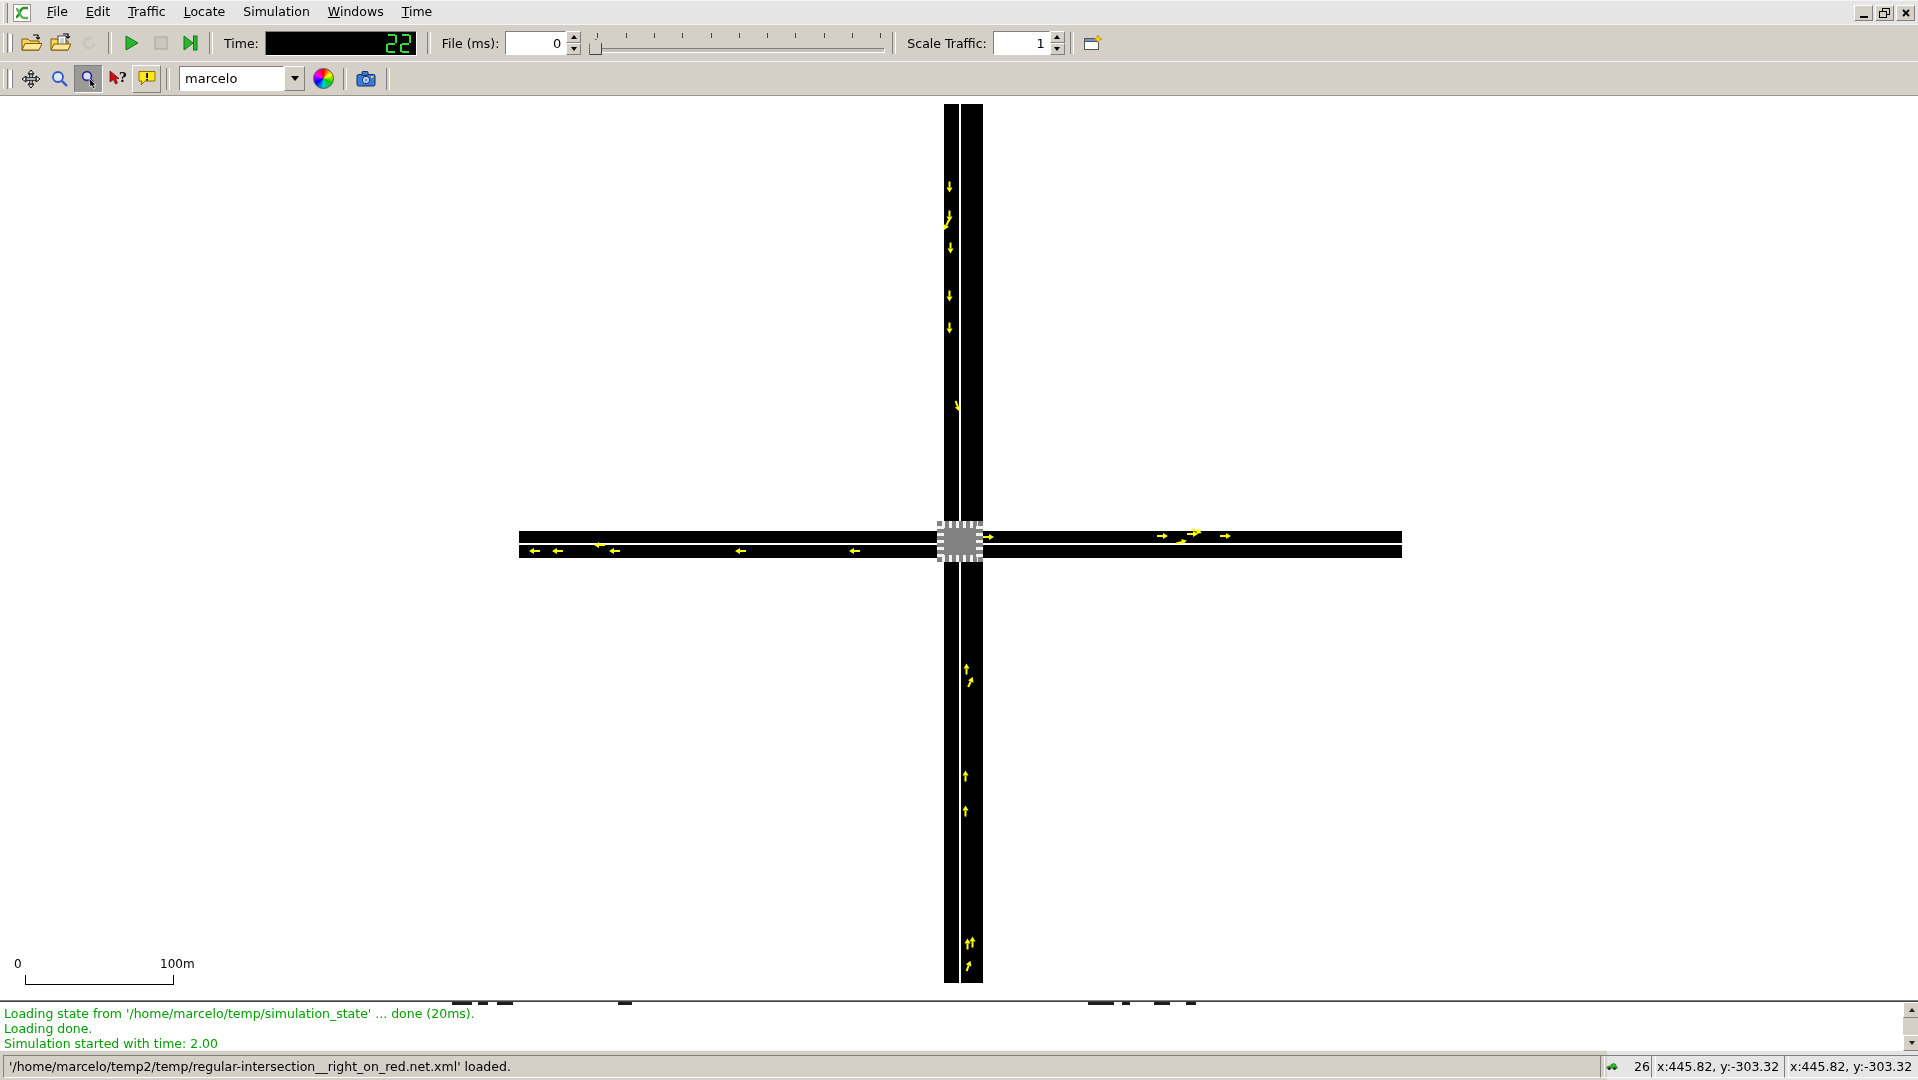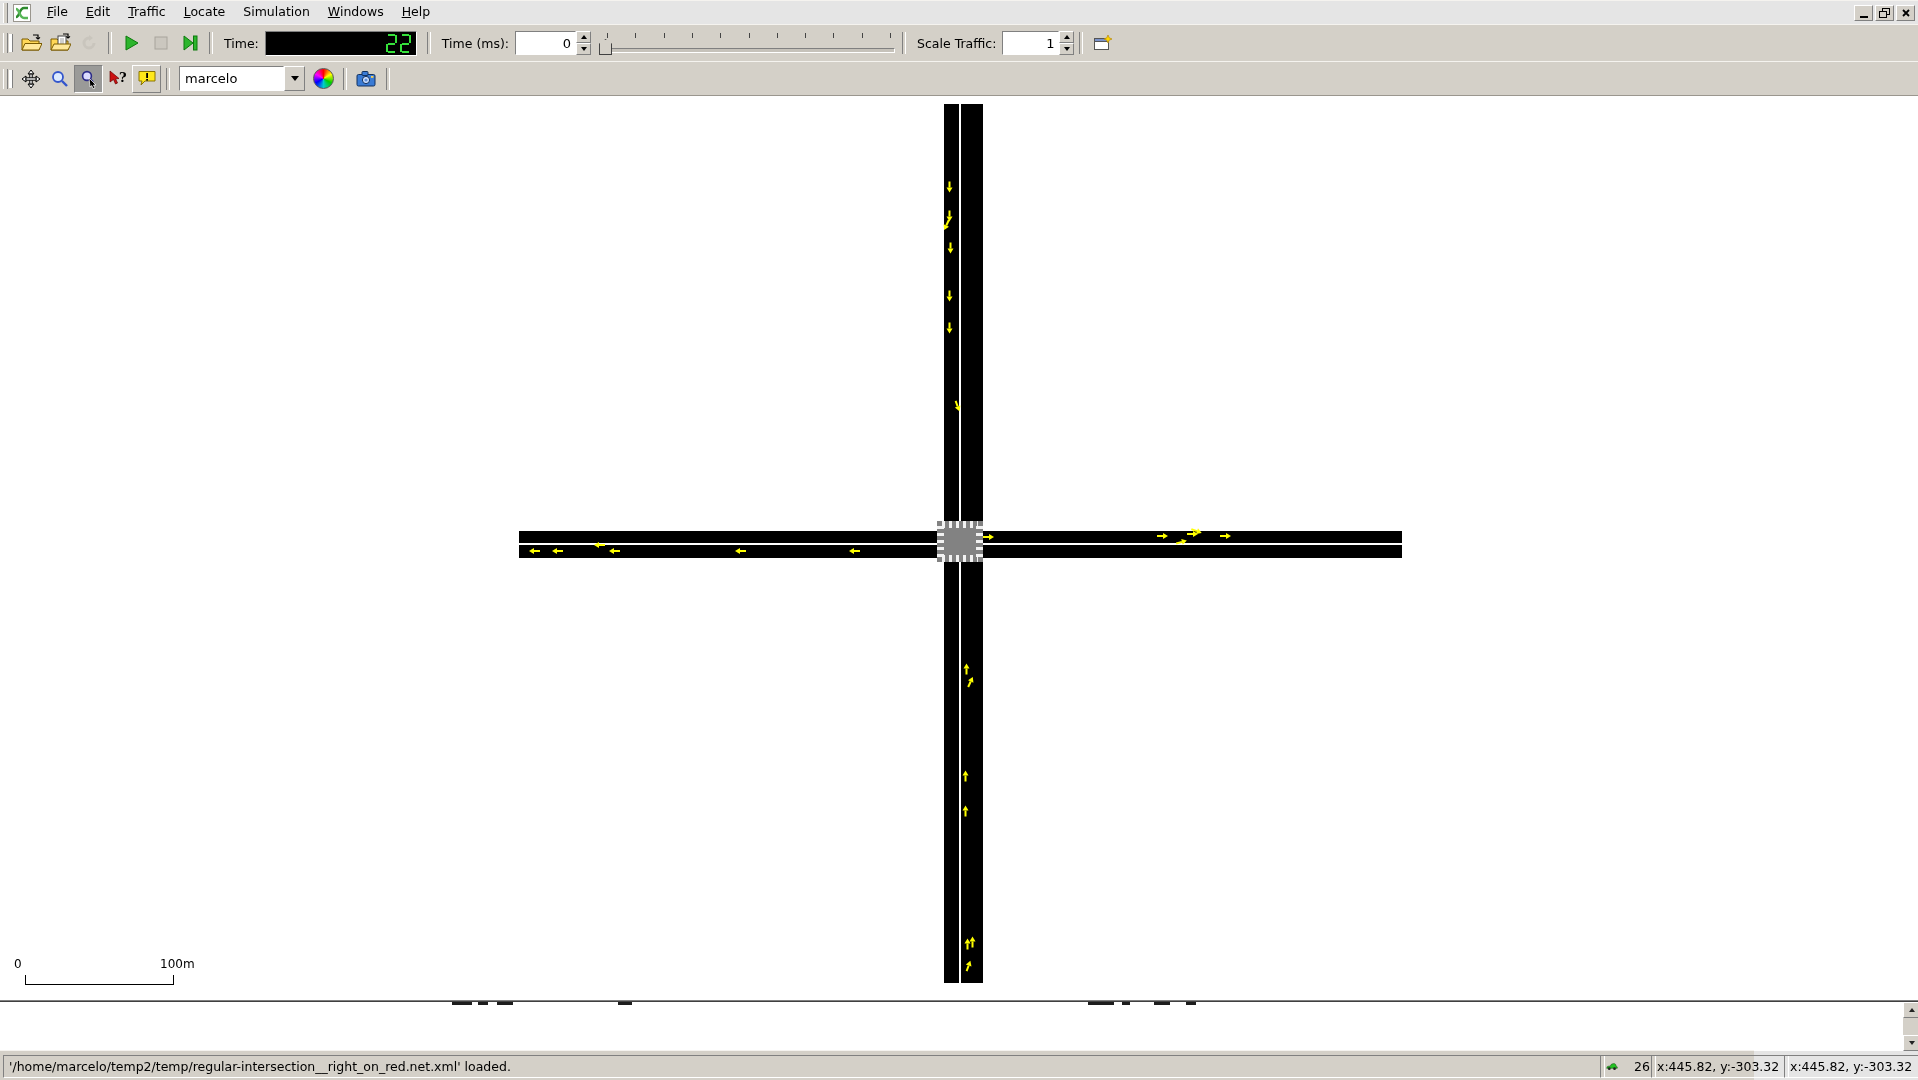--- a/index.html
+++ b/index.html
@@ -96,21 +96,21 @@
   .log-lines{position:absolute;left:4px;top:5px;line-height:15px;font-size:12.5px;white-space:pre;}
   .clip-mark{position:absolute;top:1px;height:3px;background:#1d1d1d;}
   .log-scroll{position:absolute;right:0;top:1px;width:15px;height:49px;background:#d4d0c8;}
   .scroll-btn{position:absolute;left:0;width:15px;height:14px;background:#d4d0c8;border:1px solid;border-color:#fff #808080 #808080 #fff;
               display:flex;align-items:center;justify-content:center;}
   .scroll-up{top:0;} .scroll-down{bottom:0;}
   .scroll-btn .tri-up{border-bottom-color:#222;}
   .scroll-btn .tri-down{border-top-color:#222;}
 
   
-  .statusbar{position:absolute;left:0;top:1050px;width:1754px;height:30px;background:#d4d0c8;border-top:1px solid #f5f3ef;text-align:center;}
+  .statusbar{position:absolute;left:0;top:1050px;width:1607px;height:30px;background:#d4d0c8;border-top:1px solid #f5f3ef;text-align:center;}
   .status-field{position:absolute;top:4px;height:21px;border:1px solid;border-color:#808080 #fff #fff #808080;
                 display:flex;align-items:center;padding:0 5px;white-space:nowrap;overflow:hidden;font-size:12.5px;}
 </style>
 </head>
 <body>
 
 <div class="app">
 
   <div class="menubar">
     <div class="grip"></div>
@@ -120,21 +120,21 @@
         <path d="M3,13 C7,13 6,4 11,4 L15,4" stroke="#2e8b2e" stroke-width="2.6" fill="none"></path>
         <path d="M3,5 C7,5 6,14 11,14 L15,14" stroke="#57b657" stroke-width="2.6" fill="none"></path>
       </svg>
     </div>
     <div class="menu-item hk">File</div>
     <div class="menu-item hk">Edit</div>
     <div class="menu-item hk">Traffic</div>
     <div class="menu-item hk">Locate</div>
     <div class="menu-item">Simulation</div>
     <div class="menu-item hk">Windows</div>
-    <div class="menu-item hk">Help</div>
+    <div class="menu-item hk">Time</div>
     <div class="win-btns">
       <div class="win-btn raised">
           <div class="min-bar"></div>
         </div>
       <div class="win-btn raised">
         <svg width="11" height="10" viewBox="0 0 11 10">
           <rect x="3.5" y="0.5" width="7" height="6" fill="#d4d0c8" stroke="#000"></rect>
           <rect x="0.5" y="3.5" width="7" height="6" fill="#d4d0c8" stroke="#000"></rect>
         </svg>
       </div>
@@ -210,21 +210,21 @@
             <i class="seg seg-b"></i>
             <i class="seg seg-d"></i>
             <i class="seg seg-e"></i>
             <i class="seg seg-g"></i>
           </div>
         </div>
     </div>
 
     <div class="vsep" style="margin-left:10px"></div>
 
-    <span class="lbl">Time (ms):</span>
+    <span class="lbl">File (ms):</span>
     <div class="spin" style="width:76px">
       <div class="spin-field" style="flex:1">0</div>
       <div class="spin-btns">
         <div class="spin-btn">
             <i class="tri-up"></i>
           </div>
         <div class="spin-btn">
             <i class="tri-down"></i>
           </div>
       </div>
@@ -469,20 +469,21 @@
           <i class="veh-head"></i>
         </div>
       </div>
 
     <div class="scalebar-zero" style="left:14px;top:861px;">0</div>
     <div class="scalebar-label" style="left:160px;top:861px;">100m</div>
     <div class="scalebar-bracket" style="left:25px;top:879px;width:147px;height:9px;"></div>
   </div>
 
   <div class="log">
+    <div class="log-lines"><div style="color: rgb(0, 160, 0);">Loading state from '/home/marcelo/temp/simulation_state' ... done (20ms).</div><div style="color: rgb(0, 160, 0);">Loading done.</div><div style="color: rgb(0, 160, 0);">Simulation started with time: 2.00</div></div>
     <div class="log-scroll">
       <div class="scroll-btn scroll-up">
           <i class="tri-up"></i>
         </div>
       <div class="scroll-btn scroll-down">
           <i class="tri-down"></i>
         </div>
     </div>
   <i class="clip-mark" style="left: 452px; width: 20px;"></i>
       <i class="clip-mark" style="left: 478px; width: 10px;"></i>

